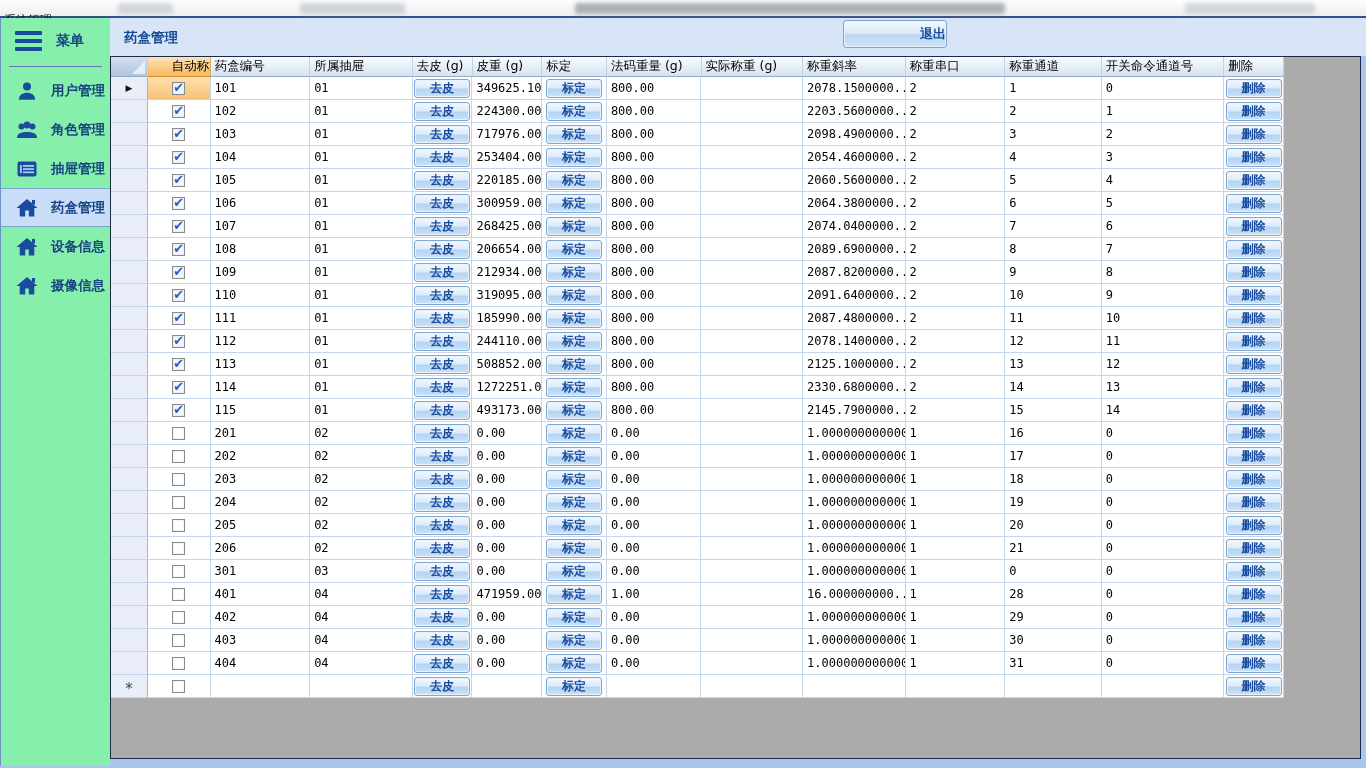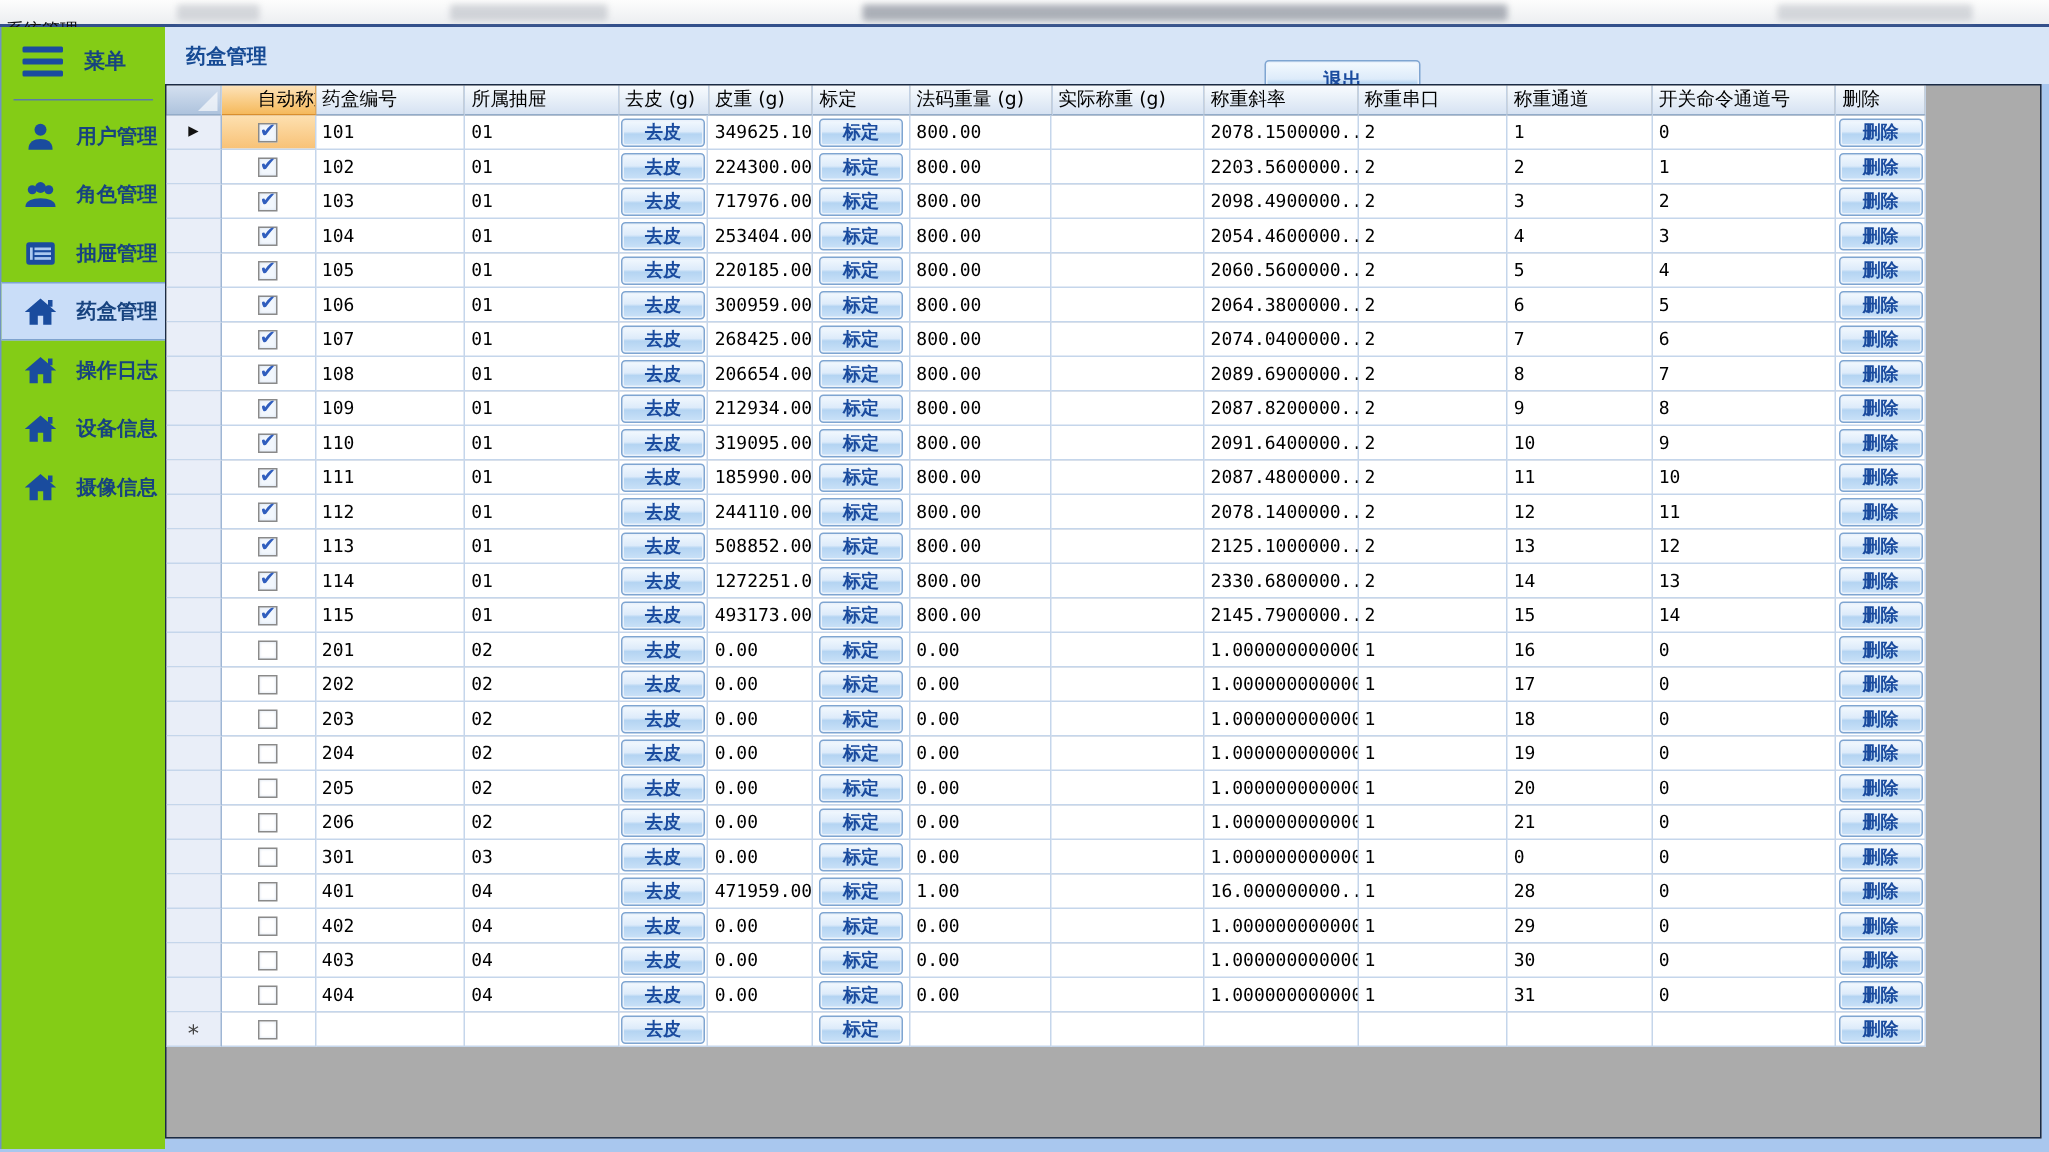--- a/index.html
+++ b/index.html
@@ -13,39 +13,39 @@
   .titlebar .win-title { position:absolute; left:4px; top:12px; color:#111; font-size:12px; }
   .smudge { position:absolute; top:3px; height:11px; background:#B9BDC4; filter:blur(2px); border-radius:2px; }
   .sm1 { left:118px; width:55px; opacity:.55; }
   .sm2 { left:300px; width:105px; opacity:.6; }
   .sm3 { left:575px; width:430px; opacity:.85; background:#9FA4AD; }
   .sm4 { left:1185px; width:130px; opacity:.55; }
 
   .app { display:flex; height:748px; }
 
   
-  .sidebar { width:110px; flex:none; background:#84cc16; border-left:1px solid #6F93C4; position:relative; }
+  .sidebar { width:110px; flex:none; background:#86efac; border-left:1px solid #6F93C4; position:relative; }
   .menu-head { height:46px; display:flex; align-items:center; padding-left:14px; cursor:default; }
   .hamburger { width:27px; display:flex; flex-direction:column; gap:4px; }
   .hamburger i { display:block; height:4px; background:#1A4C9E; border-radius:1px; }
   .menu-label { margin-left:14px; color:#17437F; font-weight:bold; font-size:14px; }
   .side-divider { height:1px; background:#5A7CA8; margin:2px 8px 4px 8px; }
   .side-item { height:39px; display:flex; align-items:center; padding-left:12px; cursor:pointer; }
   .side-item.active { background:#C9DDF8; border-top:1px solid #7FA3CF; border-bottom:1px solid #7FA3CF; }
   .side-icon { width:28px; height:24px; flex:none; display:flex; align-items:center; justify-content:center; }
   .side-icon svg { width:24px; height:24px; fill:#1A4C9E; }
   .side-label { margin-left:10px; color:#17437F; font-weight:bold; font-size:13.5px; white-space:nowrap;font-family:Liberation Mono, monospace; }
 
   
   .content { flex:1; display:flex; flex-direction:column; background:#A9C7EE; min-width:0; }
   .content-header { height:38px; flex:none; background:#D7E5F7; position:relative; }
   .page-title { position:absolute; left:14px; top:11px; color:#164A94; font-weight:bold; font-size:13.5px; }
-  .exit-btn { position:absolute; left:733px; top:22px; width:104px; height:28px; border:1px solid #7FA5D1; border-radius:3px;
+  .exit-btn { position:absolute; left:733px; top:2px; width:104px; height:28px; border:1px solid #7FA5D1; border-radius:3px;
     background:linear-gradient(180deg,#F4FAFE 0%,#DDEBFA 45%,#B9D7F3 55%,#CFE4F9 100%);
-    color:#1A4B9E; font-weight:bold; font-size:13px; font-family:inherit; cursor:pointer; box-shadow:0 0 0 1px #E9F1FB inset; }
+    color:#1A4B9E; font-weight:bold; font-size:13px; font-family:inherit; cursor:pointer; box-shadow:0 0 0 1px #E9F1FB inset;text-align:right; }
 
   .grid-area { flex:1; margin:0 5px 7px 0; background:#ABABAB; border:1px solid #1B2B44; overflow:hidden; position:relative; }
   .grid { width:1173px; }
 
   .ghead { display:flex; height:20px; }
   .ghead .hc { border-right:1px solid #C2D1E4; border-bottom:1px solid #93ACC9;
     background:linear-gradient(180deg,#F8FBFE 0%,#E7EFF8 50%,#D6E2F2 100%);
     display:flex; align-items:center; padding-left:4px; color:#000; font-size:12.5px; white-space:nowrap; overflow:hidden; cursor:default; }
   .ghead .hc.sel-h { background:linear-gradient(180deg,#D4E0F0,#AEC3DD); position:relative; }
   .ghead .hc.sel-h::after { content:""; position:absolute; right:2px; bottom:2px; width:0; height:0;
@@ -138,29 +138,20 @@
       <div class="side-item active">
         <span class="side-icon">
           <svg viewBox="0 0 24 24">
               <path d="M12 3 1.5 12h3.2v8.5h5.5v-6h3.6v6h5.5V12h3.2z"></path>
               <rect x="17" y="4" width="3" height="4.5"></rect>
             </svg>
         </span>
         <span class="side-label">药盒管理</span>
       </div>
 
-      <div class="side-item">
-        <span class="side-icon">
-          <svg viewBox="0 0 24 24">
-              <path d="M12 3 1.5 12h3.2v8.5h5.5v-6h3.6v6h5.5V12h3.2z"></path>
-              <rect x="17" y="4" width="3" height="4.5"></rect>
-            </svg>
-        </span>
-        <span class="side-label">操作日志</span>
-      </div>
 
       <div class="side-item">
         <span class="side-icon">
           <svg viewBox="0 0 24 24">
               <path d="M12 3 1.5 12h3.2v8.5h5.5v-6h3.6v6h5.5V12h3.2z"></path>
               <rect x="17" y="4" width="3" height="4.5"></rect>
             </svg>
         </span>
         <span class="side-label">设备信息</span>
       </div>

